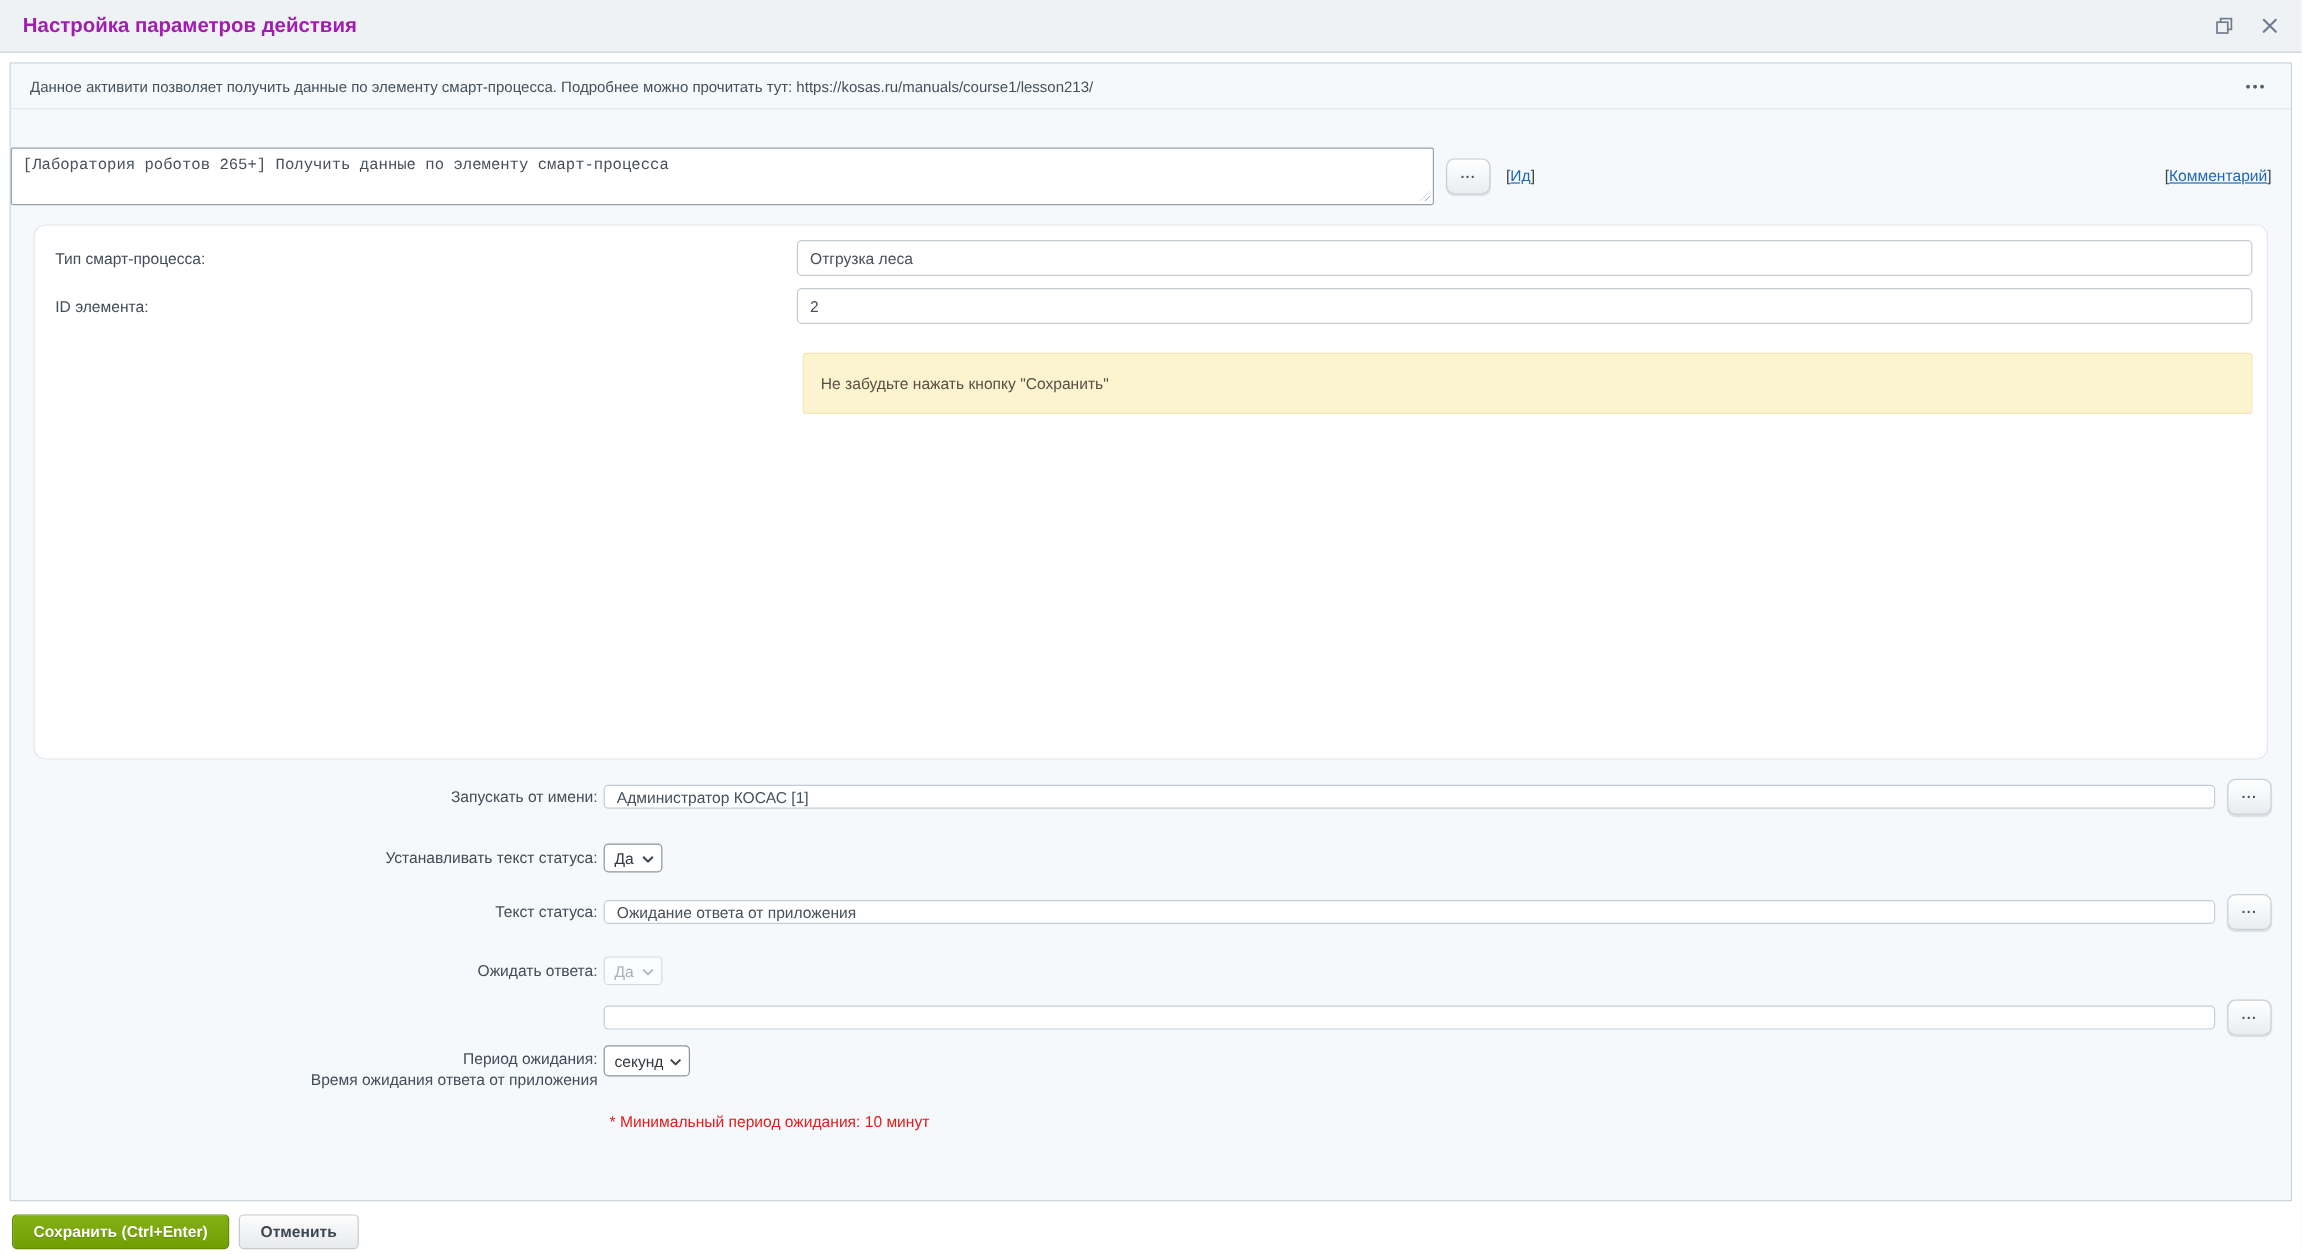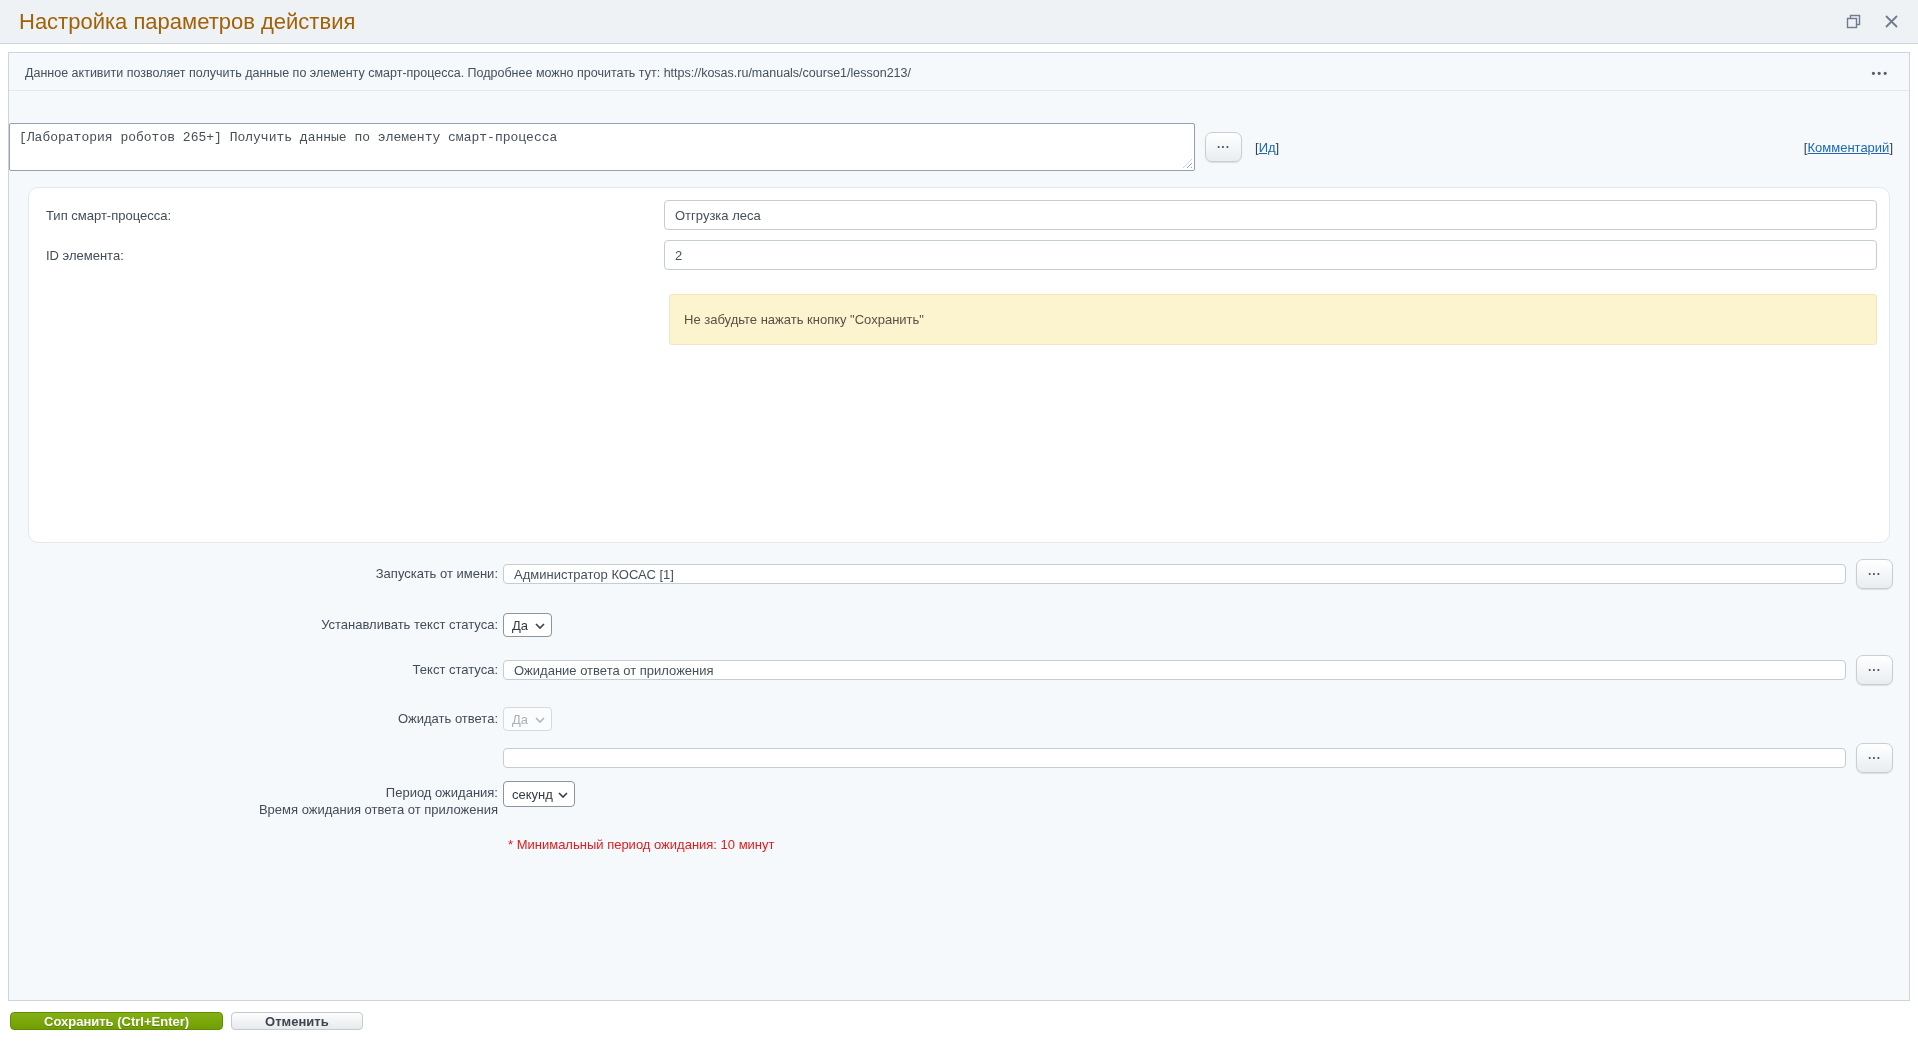--- a/index.html
+++ b/index.html
@@ -10,21 +10,21 @@
     font-family:"Liberation Sans", sans-serif;
     color:#424c59;
     position:relative;
   }
 
   
   .titlebar {
     height:44px; background:#eef2f4; border-bottom:1px solid #ccd5dc;
     display:flex; align-items:center; padding:0 20px 0 19px;
   }
-  .titlebar .wtitle { font-size:22px; font-weight:400; color:#a16207; flex:1; }
+  .titlebar .wtitle { font-size:17px; font-weight:700; color:#a21caf; flex:1; }
   .win-icons { display:flex; align-items:center; gap:24px; }
   .win-icons .wbtn { cursor:pointer; display:inline-flex; }
 
   
   .panel {
     position:absolute; left:8px; top:52px; width:1902px; height:949px;
     background:#f6f9fb; border:1px solid #ccd5dc;
   }
 
   .info-row {
@@ -68,21 +68,21 @@
     line-height:1; padding-bottom:6px; cursor:pointer;
   }
   .bracket { font-size:13px; color:#39424c; }
   a.blue-link { font-size:13px; color:#1d67b5; text-decoration:underline; cursor:pointer; }
   .link-group { white-space:nowrap; }
   .id-link-group { margin-left:13px; }
   .comment-link-group { margin-left:auto; }
 
   
   .white-box {
-    margin:16px 19px 0 19px; height:356px;
+    margin:16px 19px 0 19px; height:446px;
     background:#ffffff; border:1px solid #e2e8ed; border-radius:10px;
     padding:12px 12px;
   }
   .box-row { display:flex; align-items:center; margin-bottom:10px; }
   .box-label { width:623px; flex:none; font-size:13px; color:#424c59; padding-left:5px; }
   .text-input {
     border:1px solid #c5cdd4; border-radius:4px; background:#fff;
     font-family:"Liberation Sans", sans-serif; font-size:13px; color:#46505a;
     padding:0 10px; outline:none;
   }
@@ -112,22 +112,22 @@
   .sel-disabled {
     border-color:#d4dade; background:#fbfcfd; color:#aab1b7; cursor:default;
   }
   .sel-period { width:72px; height:26px; }
   .period-label .l1 { padding-top:4px; }
   .error-note { margin-top:18px; margin-left:499px; font-size:13px; color:#e01b1b; }
 
   
   .btn-row { position:absolute; left:10px; top:1012px; display:flex; gap:8px; }
   .btn {
-    height:18px; border-radius:4px; font-family:"Liberation Sans", sans-serif;
-    font-size:13px; font-weight:bold; padding:0 33px; cursor:pointer;
+    height:29px; border-radius:4px; font-family:"Liberation Sans", sans-serif;
+    font-size:13px; font-weight:bold; padding:0 17px; cursor:pointer;
     display:inline-flex; align-items:center;text-align:right;
   }
   .btn-save {
     background:linear-gradient(#84b015,#719f03);
     border:1px solid #5f8e00; color:#ffffff;
     text-shadow:0 1px 0 rgba(40,70,0,.35);
   }
   .btn-cancel {
     background:linear-gradient(#fdfdfd,#e7eaec);
     border:1px solid #c3cbd1; color:#3c4650;

